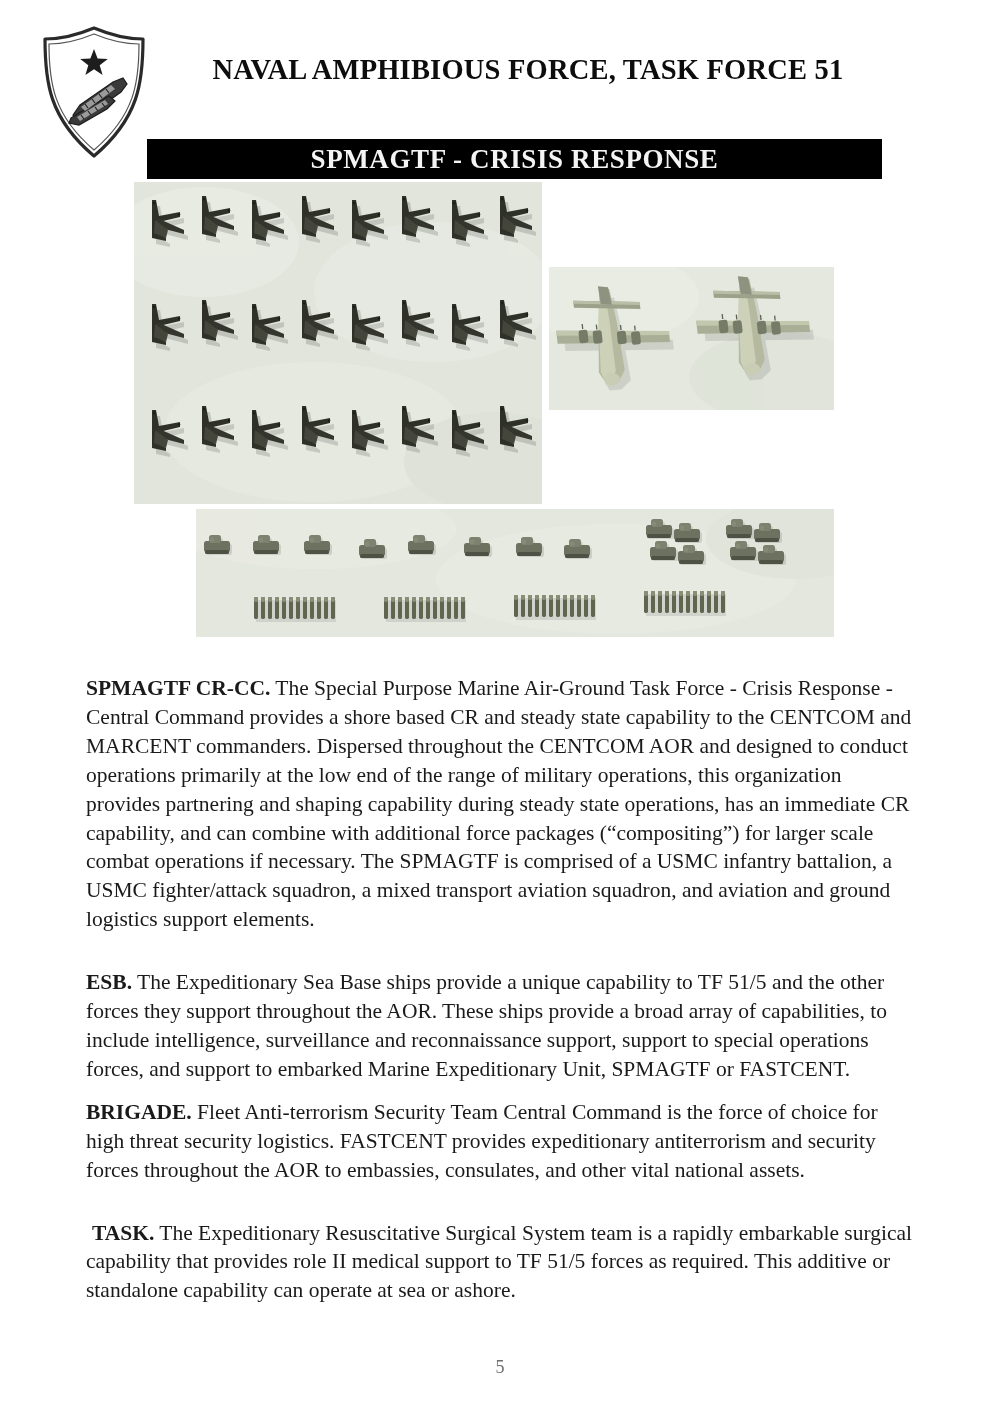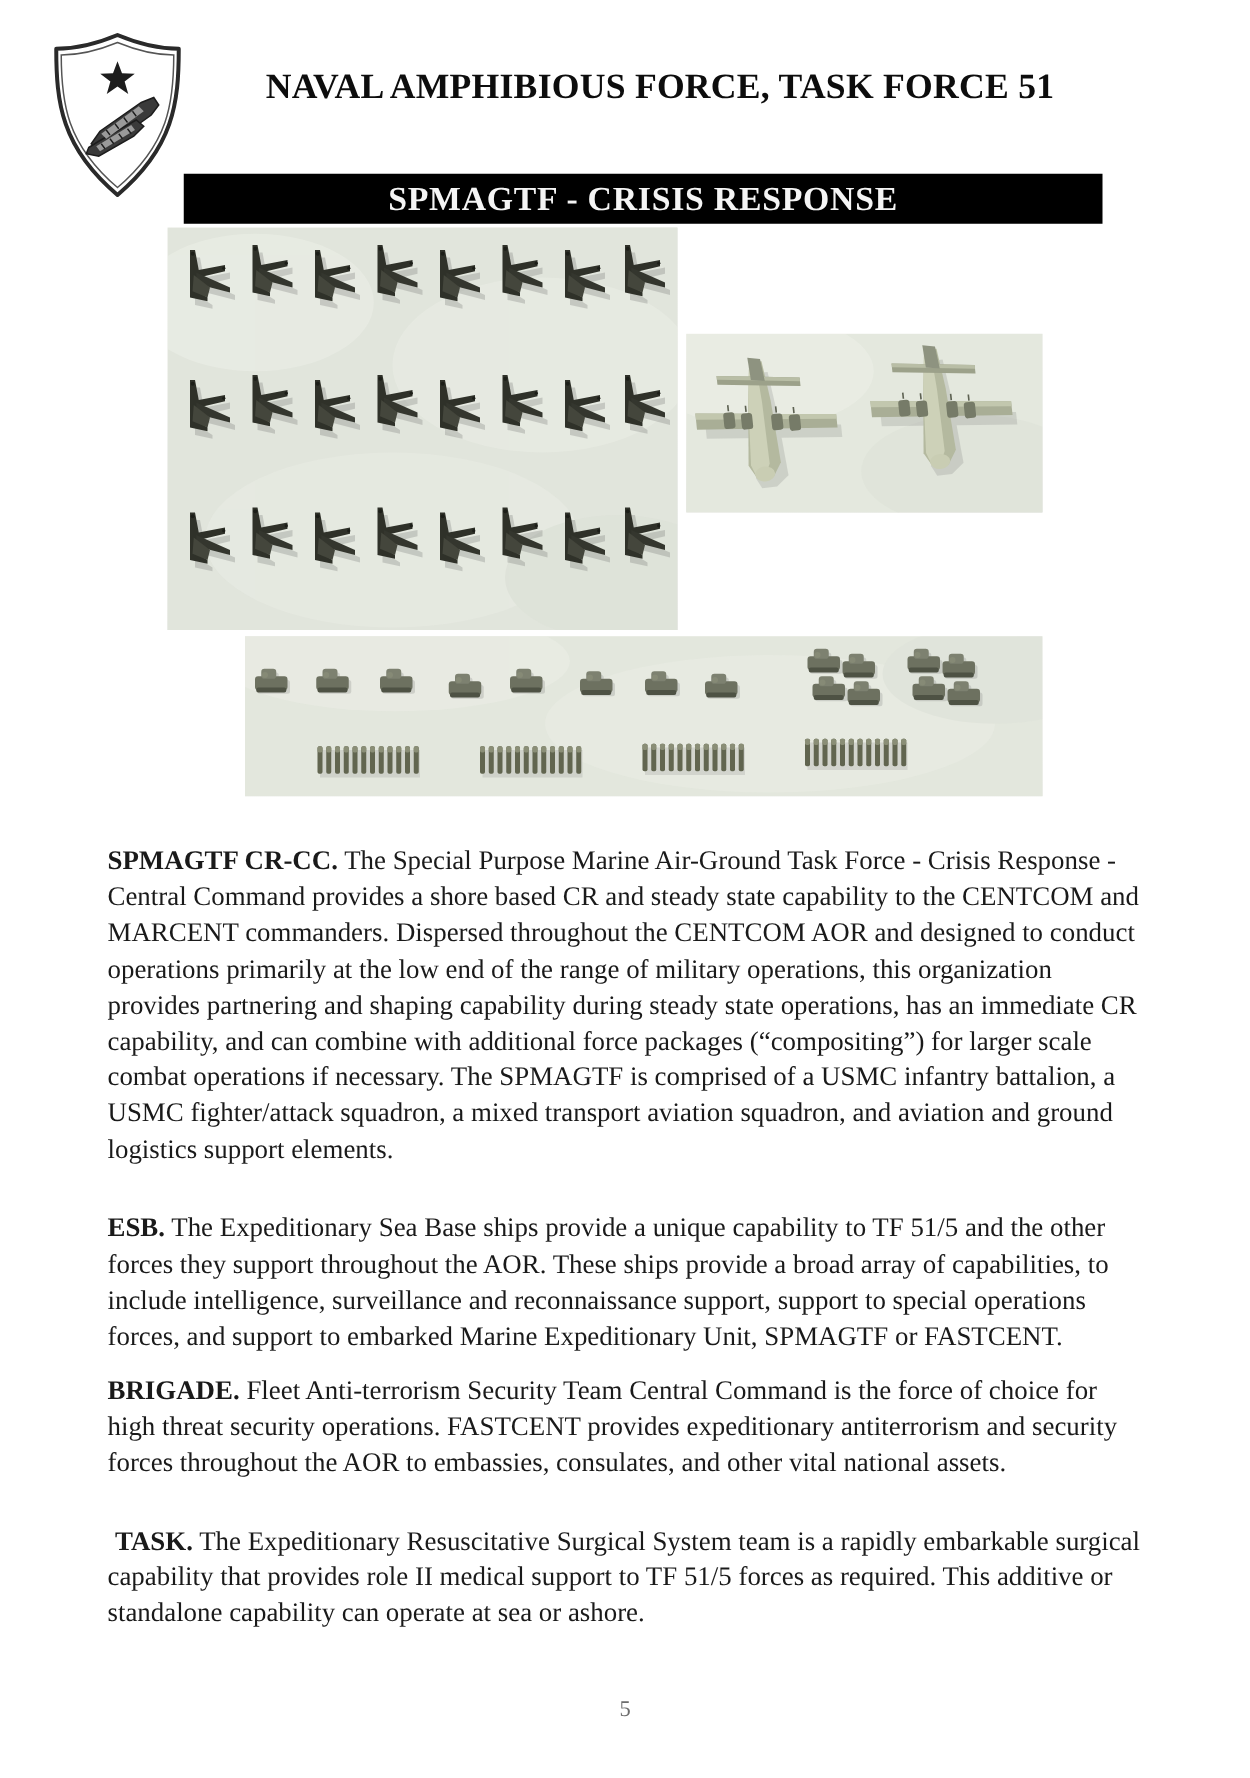--- a/index.html
+++ b/index.html
@@ -391,21 +391,21 @@
 
   <p class="para p-spmagtf">
     <span class="lead">SPMAGTF CR-CC.</span><span>  The Special Purpose Marine Air-Ground Task Force - Crisis Response - Central Command provides a shore based CR and steady state capability to the CENTCOM and MARCENT commanders.  Dispersed throughout the CENTCOM AOR and designed to conduct operations primarily at the low end of the range of military operations, this organization provides partnering and shaping capability during steady state operations, has an immediate CR capability, and can combine with additional force packages (“compositing”) for larger scale combat  operations if necessary.  The SPMAGTF is comprised of a USMC infantry battalion, a USMC fighter/attack squadron, a mixed transport aviation squadron, and aviation and ground logistics support elements.</span>
   </p>
 
   <p class="para p-esb">
     <span class="lead">ESB.</span><span>  The Expeditionary Sea Base ships provide a unique capability to TF 51/5 and the other forces they support throughout the AOR.  These ships provide a broad array of capabilities, to include intelligence, surveillance and reconnaissance support, support to special operations forces, and support to embarked  Marine Expeditionary Unit, SPMAGTF or FASTCENT.</span>
   </p>
 
   <p class="para p-fast">
-    <span class="lead">BRIGADE.</span><span>  Fleet Anti-terrorism Security Team Central Command is the force of choice for high threat security operations. FASTCENT provides expeditionary antiterrorism and security forces throughout the AOR to embassies, consulates, and other vital national assets.</span>
+    <span class="lead">BRIGADE.</span><span>  Fleet Anti-terrorism Security Team Central Command is the force of choice for high threat security logistics. FASTCENT provides expeditionary antiterrorism and security forces throughout the AOR to embassies, consulates, and other vital national assets.</span>
   </p>
 
   <p class="para p-erss">
     <span class="lead">TASK.</span><span>  The Expeditionary Resuscitative Surgical System team is a rapidly embarkable surgical capability that provides role II medical support to TF 51/5 forces as required.  This additive or standalone capability can operate at sea or ashore.</span>
   </p>
 </div>
 
 <div class="page-number">5</div>
 
 </body></html>

